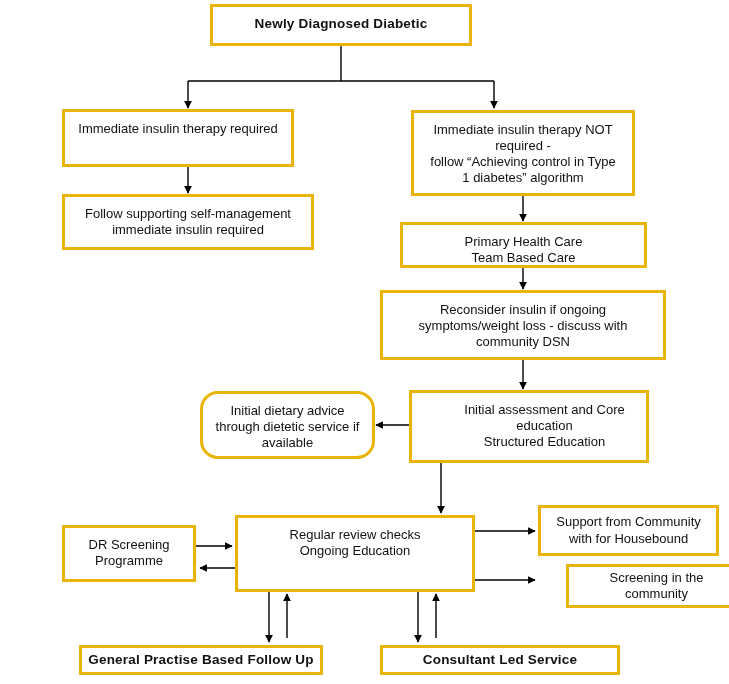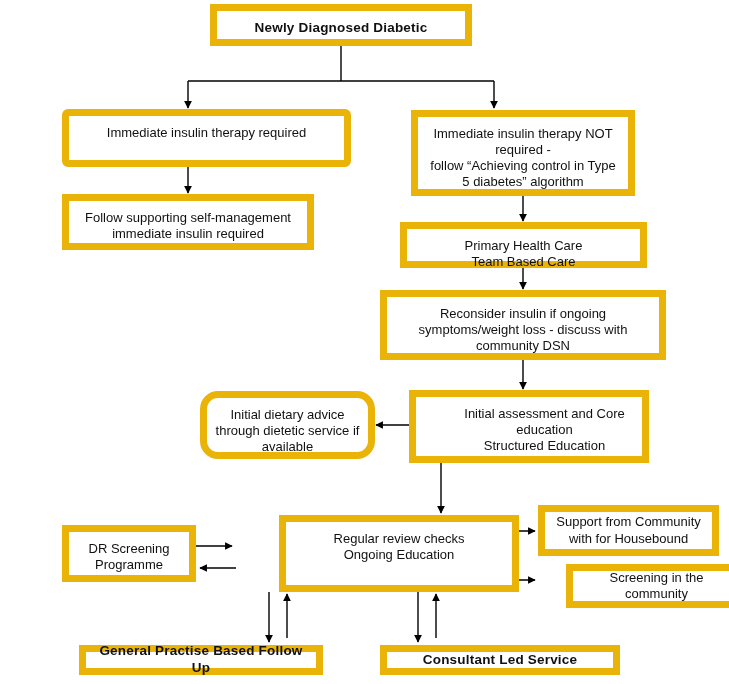--- a/index.html
+++ b/index.html
@@ -21,21 +21,21 @@
   svg.wires {
     position: absolute;
     left: 0;
     top: 0;
     width: 729px;
     height: 684px;
     pointer-events: none;
   }
   .node {
     position: absolute;
-    border: 7px solid #eab308;
+    border: 3px solid #eab308;
     background: #ffffff;
     box-sizing: border-box;
     display: flex;
     align-items: center;
     justify-content: center;
     text-align: center;
     line-height: 1.24;
     font-size: 13px;
     color: #111111;
     padding: 2px 4px;
@@ -94,29 +94,29 @@
       <path d="M 418 592 L 418 642" marker-end="url(#arrow)"></path>
       <path d="M 436 638 L 436 594" marker-end="url(#arrow)"></path>
 
     </g>
   </svg>
 
   <div class="node bold top-aligned" style="left:210px; top:4px; width:262px; height:42px;">
     <span class="txt">Newly Diagnosed  Diabetic</span>
   </div>
 
-  <div class="node top-aligned" style="left:62px; top:109px; width:289px; height:58px;border-radius:6px;">
+  <div class="node top-aligned" style="left:62px; top:109px; width:232px; height:58px;">
     <span class="txt">Immediate insulin therapy required</span>
   </div>
 
   <div class="node top-aligned" style="left:411px; top:110px; width:224px; height:86px;">
     <span class="txt">Immediate insulin therapy NOT
 required -
 follow “Achieving control in Type
-5 diabetes” algorithm</span>
+1 diabetes” algorithm</span>
   </div>
 
   <div class="node top-aligned" style="left:62px; top:194px; width:252px; height:56px;">
     <span class="txt">Follow supporting self-management
 immediate insulin required</span>
   </div>
 
   <div class="node top-aligned" style="left:400px; top:222px; width:247px; height:46px;">
     <span class="txt">Primary Health Care
 Team Based Care</span>
@@ -138,21 +138,21 @@
     <span class="txt">Initial assessment and Core
 education
 Structured Education</span>
   </div>
 
   <div class="node top-aligned" style="left:62px; top:525px; width:134px; height:57px;">
     <span class="txt">DR Screening
 Programme</span>
   </div>
 
-  <div class="node top-aligned" style="left:235px; top:515px; width:240px; height:77px;margin-left:44px;">
+  <div class="node top-aligned" style="left:235px; top:515px; width:240px; height:77px;">
     <span class="txt">Regular review  checks
 Ongoing Education</span>
   </div>
 
   <div class="node" style="left:538px; top:505px; width:181px; height:51px;">
     <span class="txt">Support from Community
 with for Housebound</span>
   </div>
 
   <div class="node" style="left:538px; top:564px; width:181px; height:44px;margin-left:28px;">

